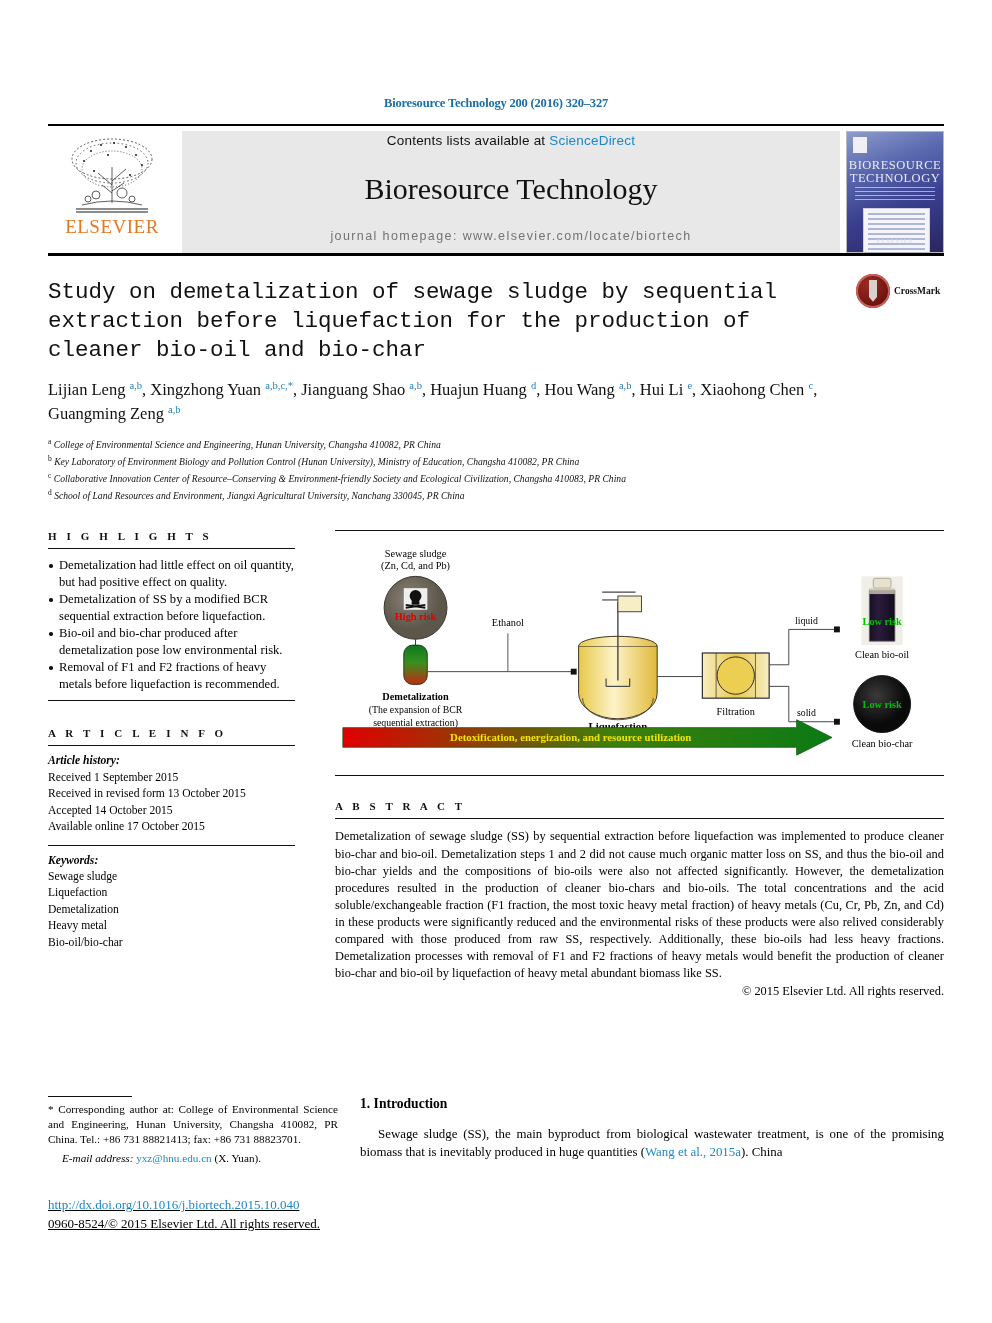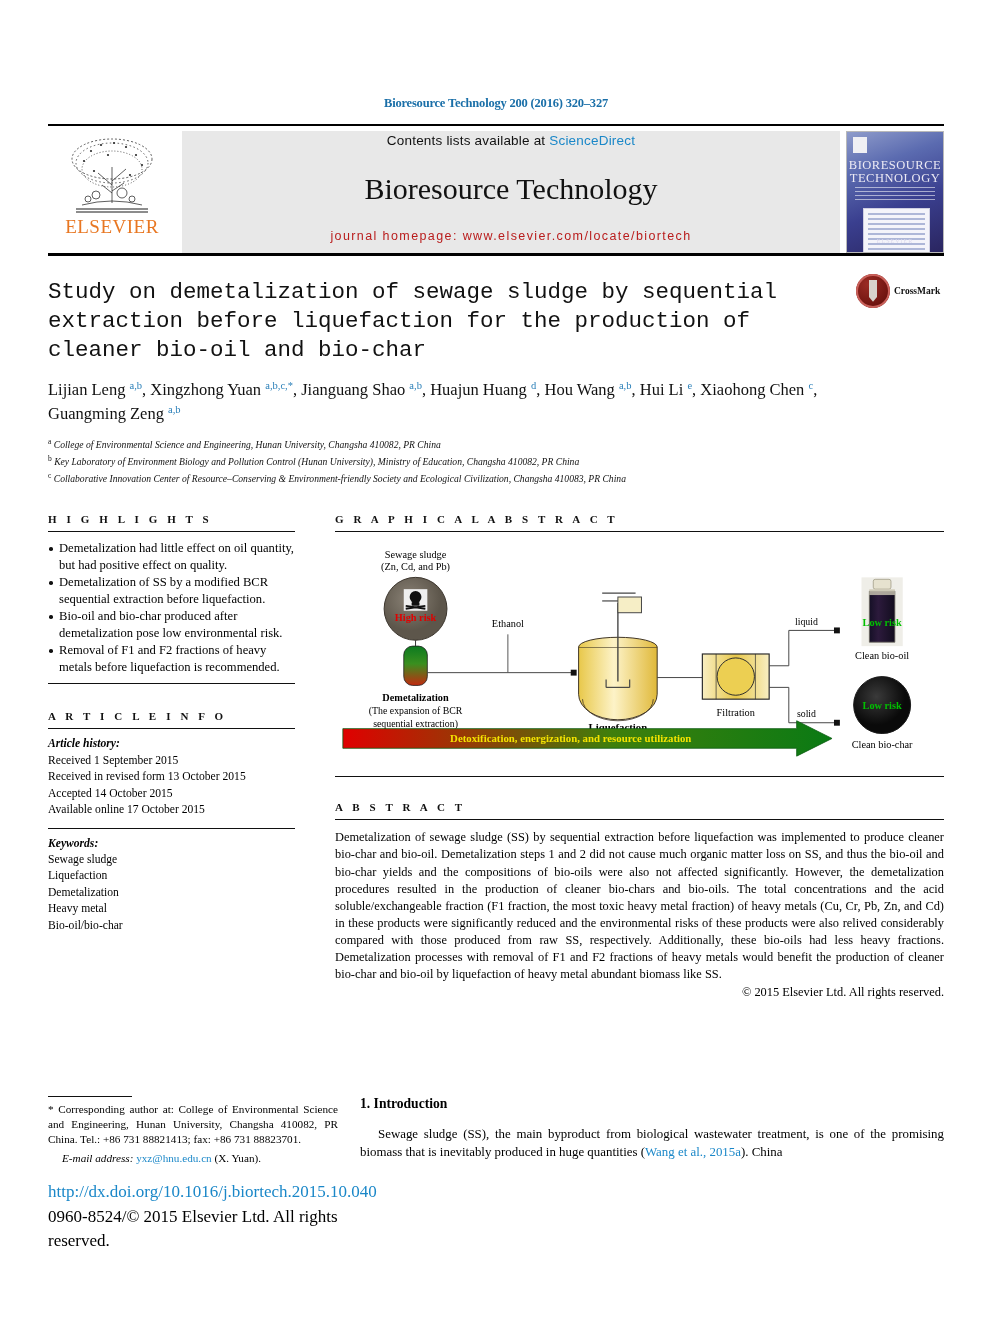--- a/index.html
+++ b/index.html
@@ -74,21 +74,21 @@
   .journal-title {
     font-family: "Liberation Serif", serif;
     font-size: 30px;
     letter-spacing: 0px;
     color: #111;
   }
   .homepage-line {
     font-family: "Liberation Sans", sans-serif;
     font-size: 12.5px;
     letter-spacing: 1.4px;
-    color: #b91c1c;
+    color: #737373;
   }
   .cover-thumb {
     width: 96px;
     flex: 0 0 96px;
     border: 1px solid #b9b9b9;
     background: linear-gradient(160deg,#8f9ccb 0%, #5b6bb0 28%, #3a3f8f 60%, #2a2560 100%);
     position: relative;
     overflow: hidden;
   }
   .cover-thumb .cv-elsevier {
@@ -258,21 +258,21 @@
   .footnote-rule {
     width: 84px; border-top: 1px solid #111; margin-bottom: 5px;
   }
   .footnote {
     font-size: 11.2px; line-height: 1.34; text-align: justify;
     font-family: "Liberation Serif", serif;
   }
   .email-line { margin-top: 5px; font-size: 11.2px; padding-left: 14px; }
   .email-label { font-style: italic; }
   .lnk { color: #1a87c8; }
-  .doi-block { margin-top: 16px; font-size: 17px; line-height: 1.45; }
+  .doi-block { margin-top: 32px; font-size: 13px; line-height: 1.45; text-decoration: underline; }
   .doi-link { color: #1a87c8; }
 
   h2.intro-head {
     font-family: "Liberation Serif", serif;
     font-size: 13.6px; font-weight: bold; margin: 0 0 13px 0;
   }
   .intro-body {
     font-size: 12.9px; line-height: 1.43; text-align: justify;
     font-family: "Liberation Serif", serif;
     text-indent: 18px;
@@ -342,20 +342,21 @@
     <div class="crossmark">
       <div class="cm-badge"></div>
       <div class="cm-text">CrossMark</div>
     </div>
     <h1 class="paper-title">Study on demetalization of sewage sludge by sequential extraction before liquefaction for the production of cleaner bio-oil and bio-char</h1>
     <div class="authors">Lijian Leng <sup>a,b</sup>, Xingzhong Yuan <sup>a,b,c,</sup><sup>*</sup>, Jianguang Shao <sup>a,b</sup>, Huajun Huang <sup>d</sup>, Hou Wang <sup>a,b</sup>, Hui Li <sup>e</sup>, Xiaohong Chen <sup>c</sup>, Guangming Zeng <sup>a,b</sup></div>
     <div class="affiliations">
       <div><sup>a</sup> <span>College of Environmental Science and Engineering, Hunan University, Changsha 410082, PR China</span></div>
       <div><sup>b</sup> <span>Key Laboratory of Environment Biology and Pollution Control (Hunan University), Ministry of Education, Changsha 410082, PR China</span></div>
       <div><sup>c</sup> <span>Collaborative Innovation Center of Resource–Conserving &amp; Environment-friendly Society and Ecological Civilization, Changsha 410083, PR China</span></div>
+      <div><sup>d</sup> <span>School of Land Resources and Environment, Jiangxi Agricultural University, Nanchang 330045, PR China</span></div>
     </div>
   </div>
 
   <div class="cols">
 
     <div class="col-left">
 
       <div>
         <div class="sec-head">H I G H L I G H T S</div>
         <div class="hr-thin"></div>
@@ -387,21 +388,20 @@
           <div>Heavy metal</div>
           <div>Bio-oil/bio-char</div>
         </div>
       </div>
 
     </div>
 
     <div class="col-right">
 
       <div>
-        <div class="sec-head">G R A P H I C A L   A B S T R A C T</div>
         <div class="hr-thin"></div>
 
         <div class="ga-figure">
           <svg width="100%" height="222" viewBox="0 0 620 222" preserveAspectRatio="xMidYMid meet">
             <defs>
               <linearGradient id="gradReactor" x1="0" y1="0" x2="1" y2="0">
                 <stop offset="0%" stop-color="#e8c84a"></stop>
                 <stop offset="45%" stop-color="#fdf3c8"></stop>
                 <stop offset="100%" stop-color="#e0b93a"></stop>
               </linearGradient>

